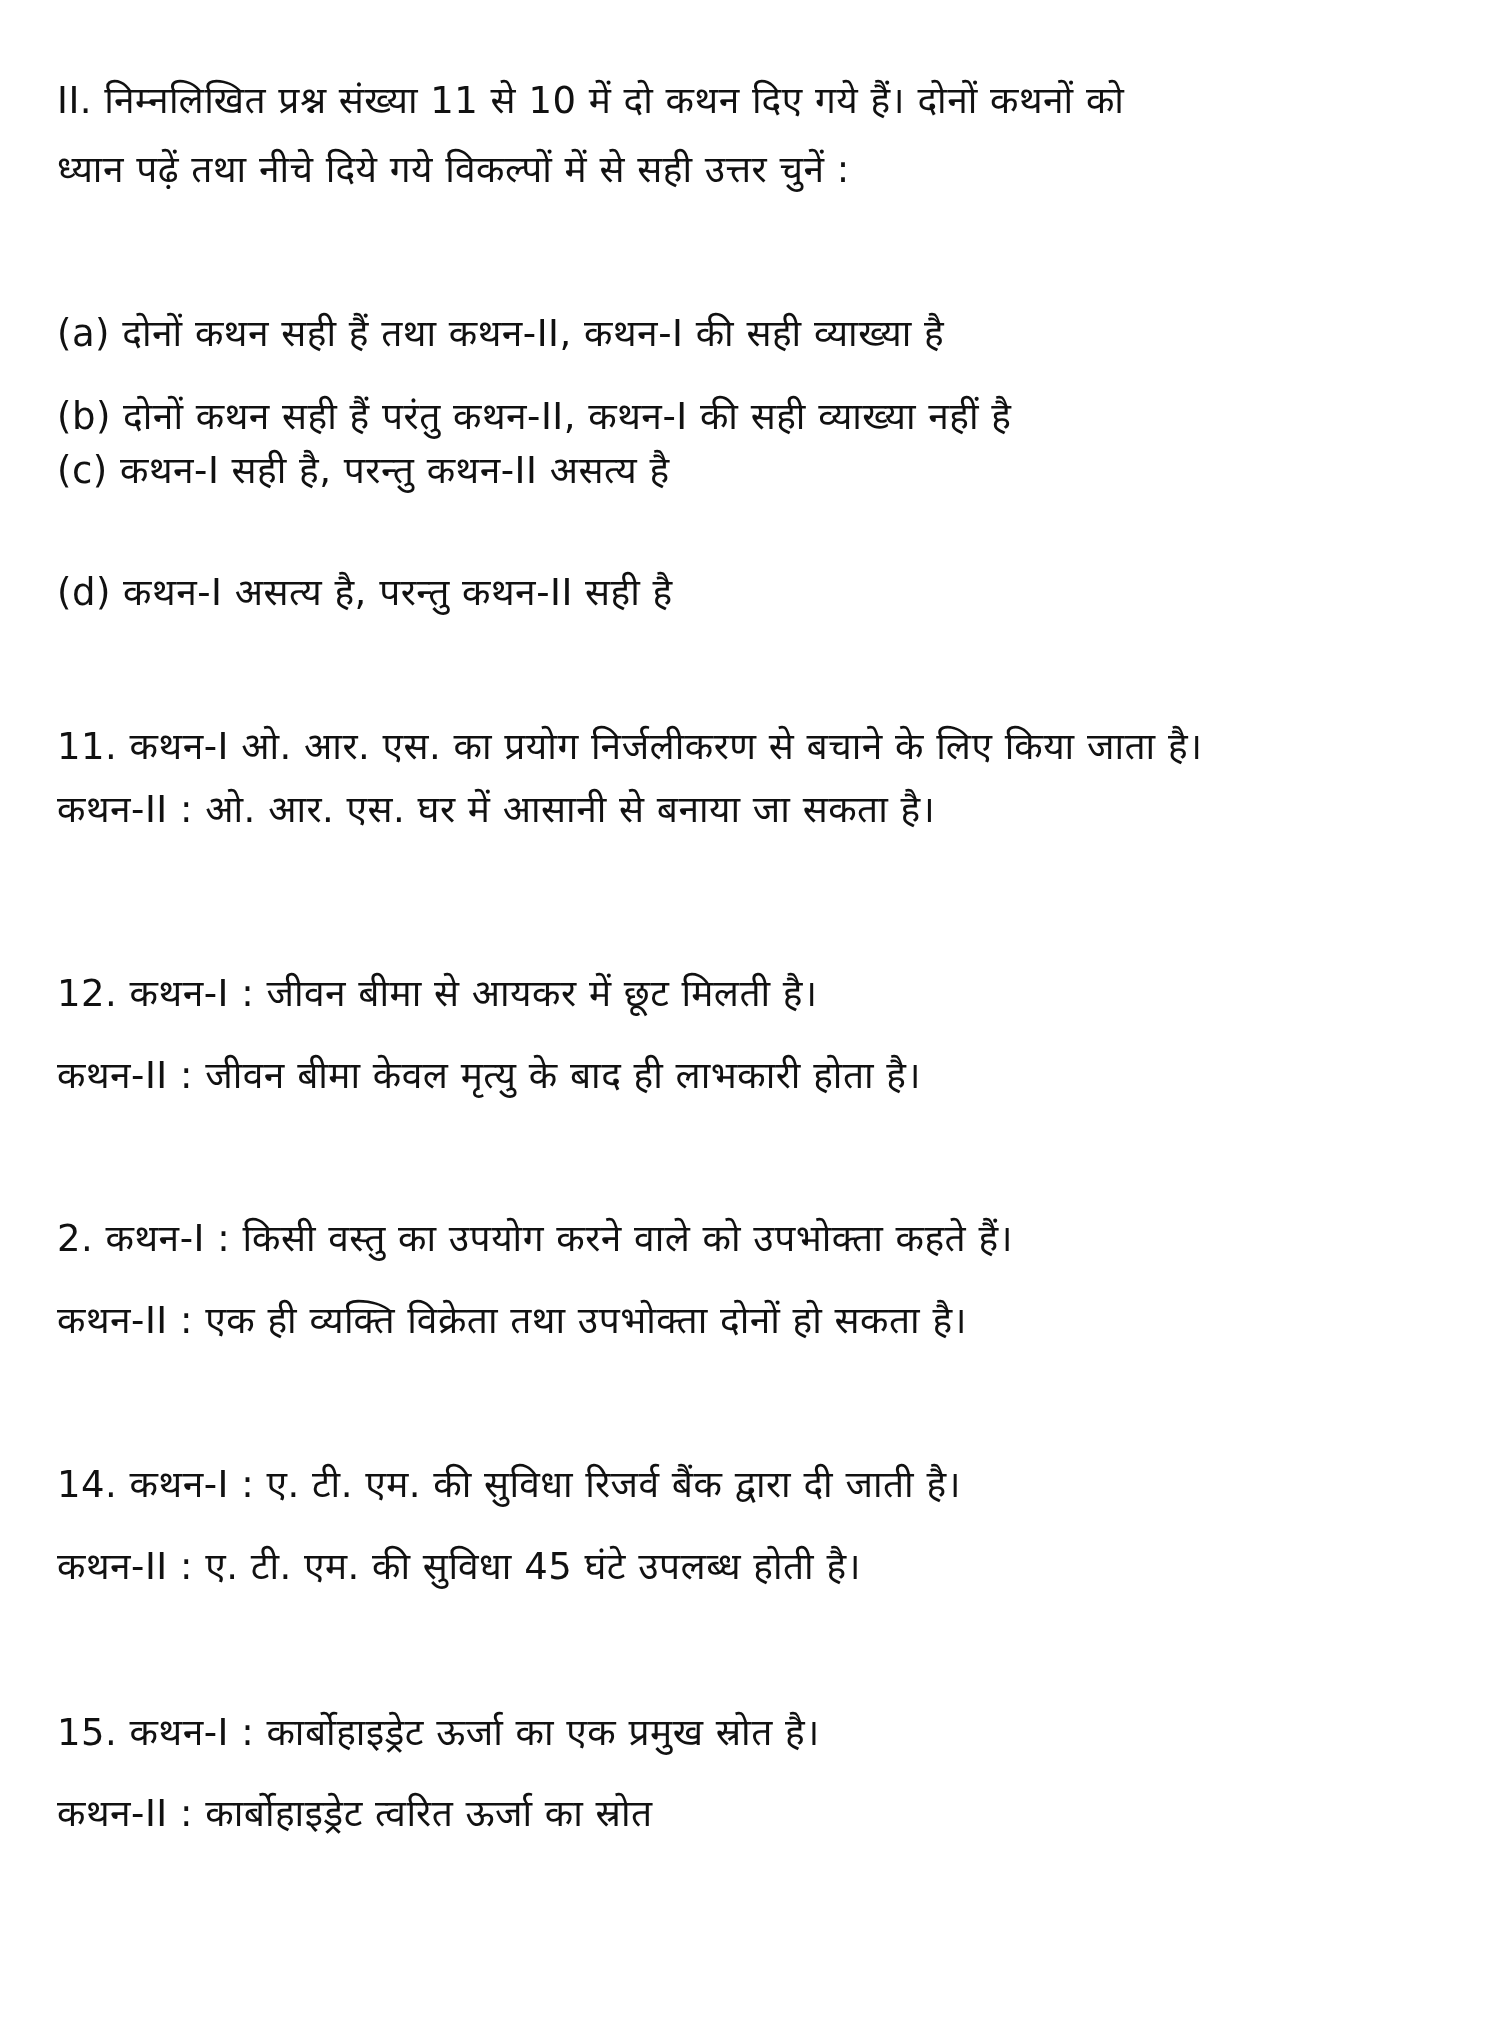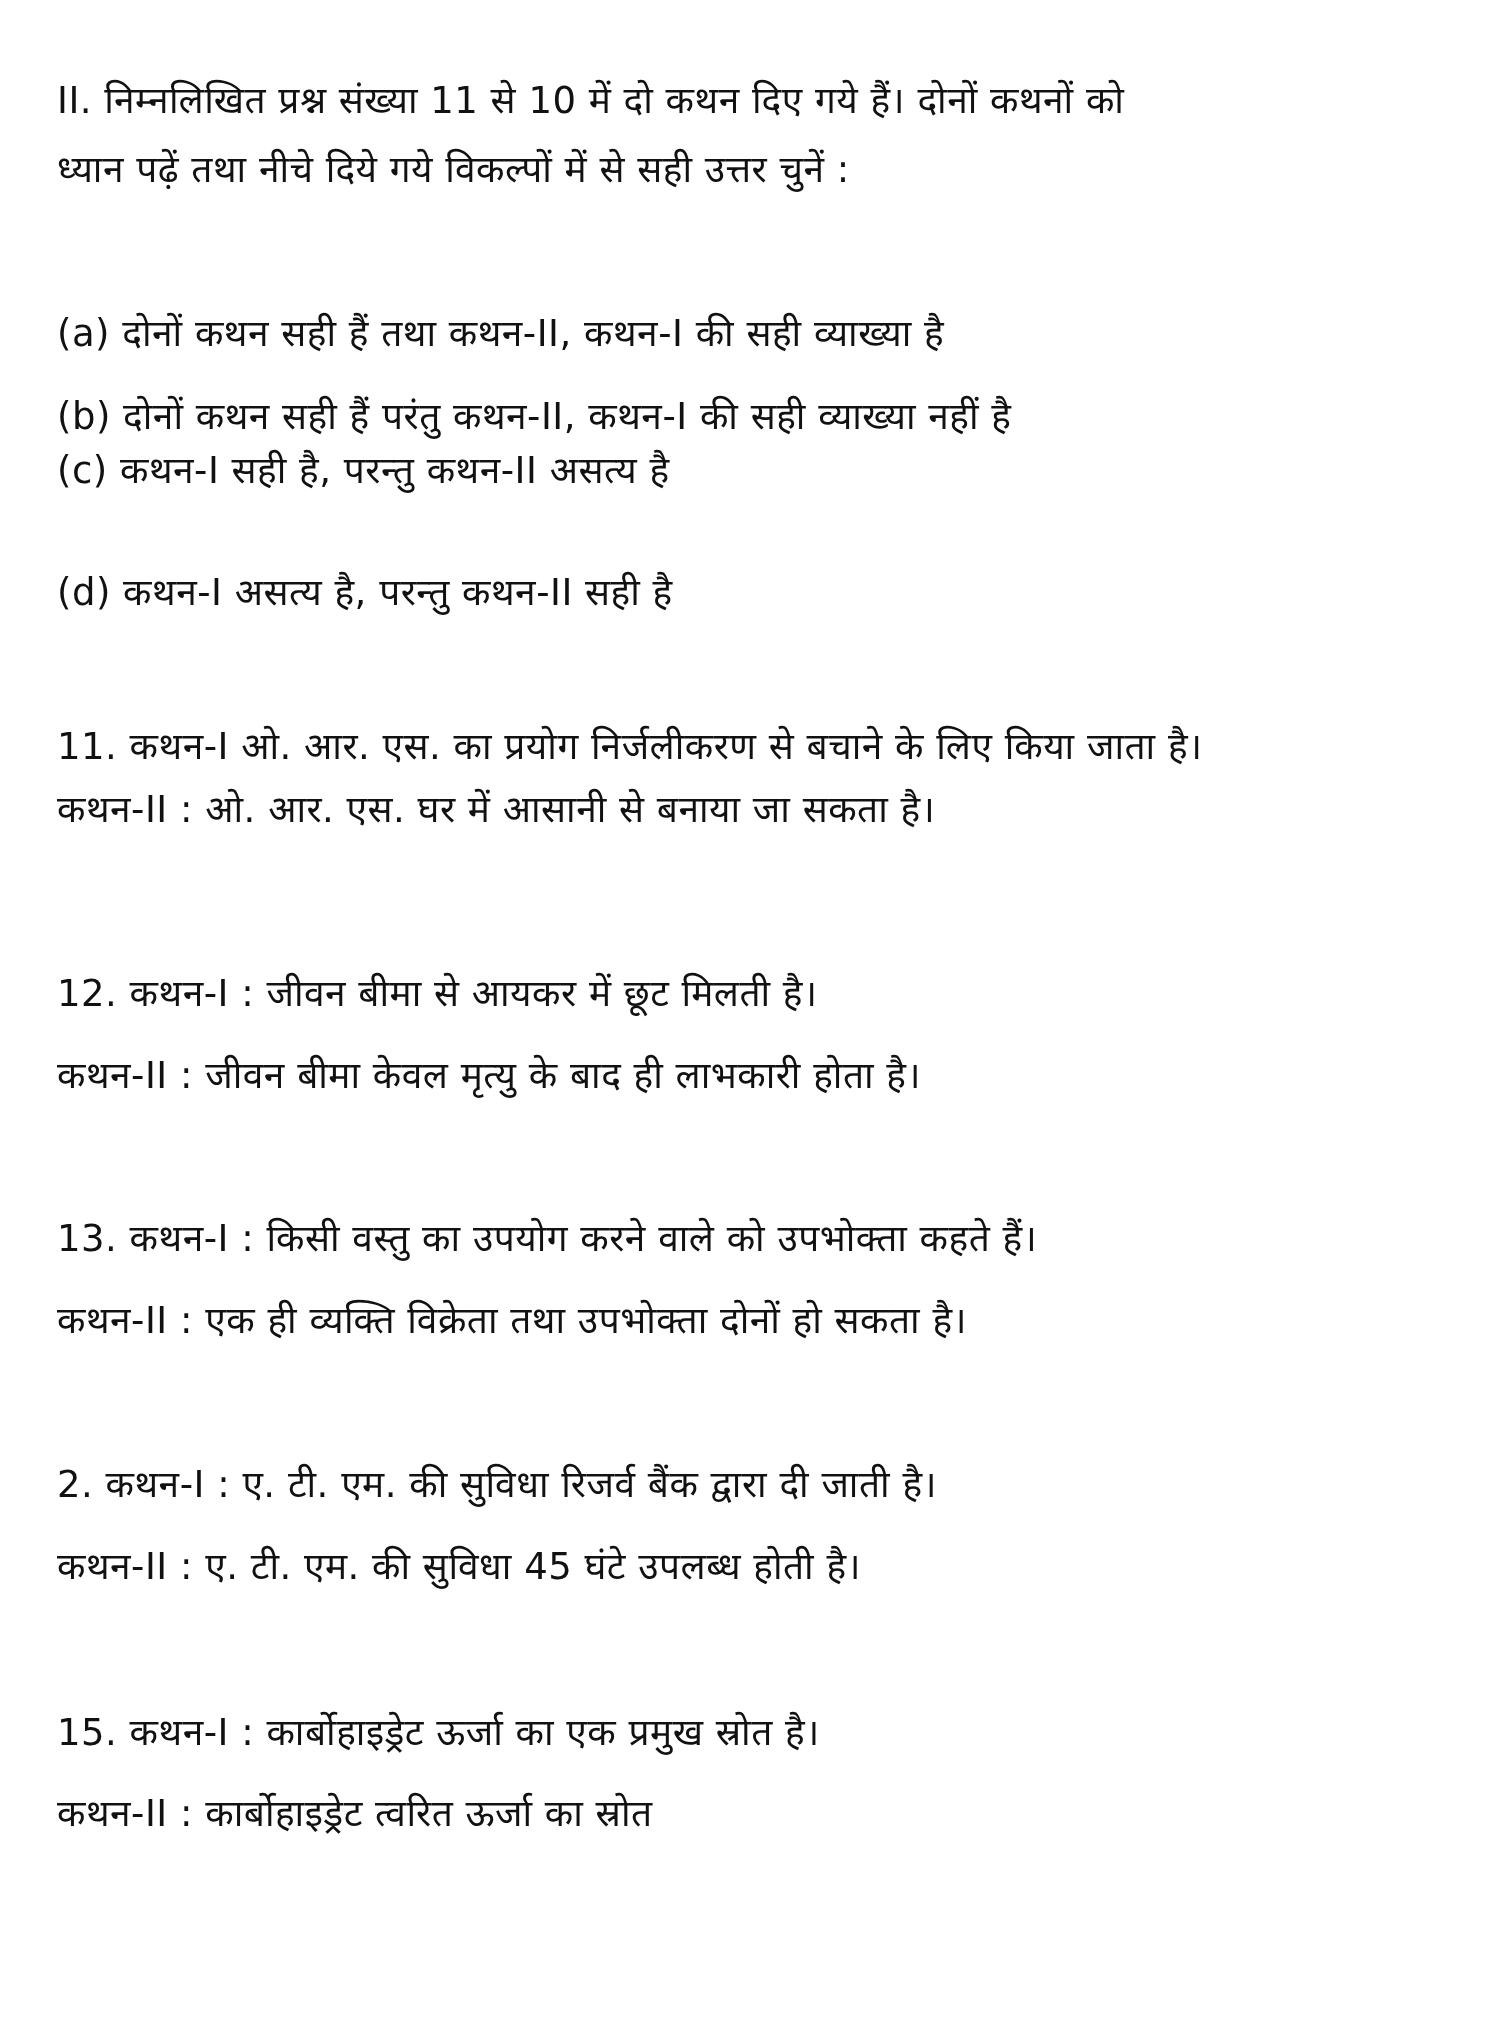--- a/index.html
+++ b/index.html
@@ -23,24 +23,24 @@
 
   <div>
     <div class="line" style="top:722px">11. कथन-I ओ. आर. एस. का प्रयोग निर्जलीकरण से बचाने के लिए किया जाता है।</div>
     <div class="line" style="top:785px">कथन-II : ओ. आर. एस. घर में आसानी से बनाया जा सकता है।</div>
   </div>
   <div>
     <div class="line" style="top:969px">12. कथन-I : जीवन बीमा से आयकर में छूट मिलती है।</div>
     <div class="line" style="top:1051px">कथन-II : जीवन बीमा केवल मृत्यु के बाद ही लाभकारी होता है।</div>
   </div>
   <div>
-    <div class="line" style="top:1214px">13. कथन-I : किसी वस्तु का उपयोग करने वाले को उपभोक्ता कहते हैं।</div>
+    <div class="line" style="top:1214px">2. कथन-I : किसी वस्तु का उपयोग करने वाले को उपभोक्ता कहते हैं।</div>
     <div class="line" style="top:1296px">कथन-II : एक ही व्यक्ति विक्रेता तथा उपभोक्ता दोनों हो सकता है।</div>
   </div>
   <div>
-    <div class="line" style="top:1460px">2. कथन-I : ए. टी. एम. की सुविधा रिजर्व बैंक द्वारा दी जाती है।</div>
+    <div class="line" style="top:1460px">14. कथन-I : ए. टी. एम. की सुविधा रिजर्व बैंक द्वारा दी जाती है।</div>
     <div class="line" style="top:1542px">कथन-II : ए. टी. एम. की सुविधा 45 घंटे उपलब्ध होती है।</div>
   </div>
   <div>
     <div class="line" style="top:1708px">15. कथन-I : कार्बोहाइड्रेट ऊर्जा का एक प्रमुख स्रोत है।</div>
     <div class="line" style="top:1789px">कथन-II : कार्बोहाइड्रेट त्वरित ऊर्जा का स्रोत</div>
   </div>
 </div>
 
 </body></html>

